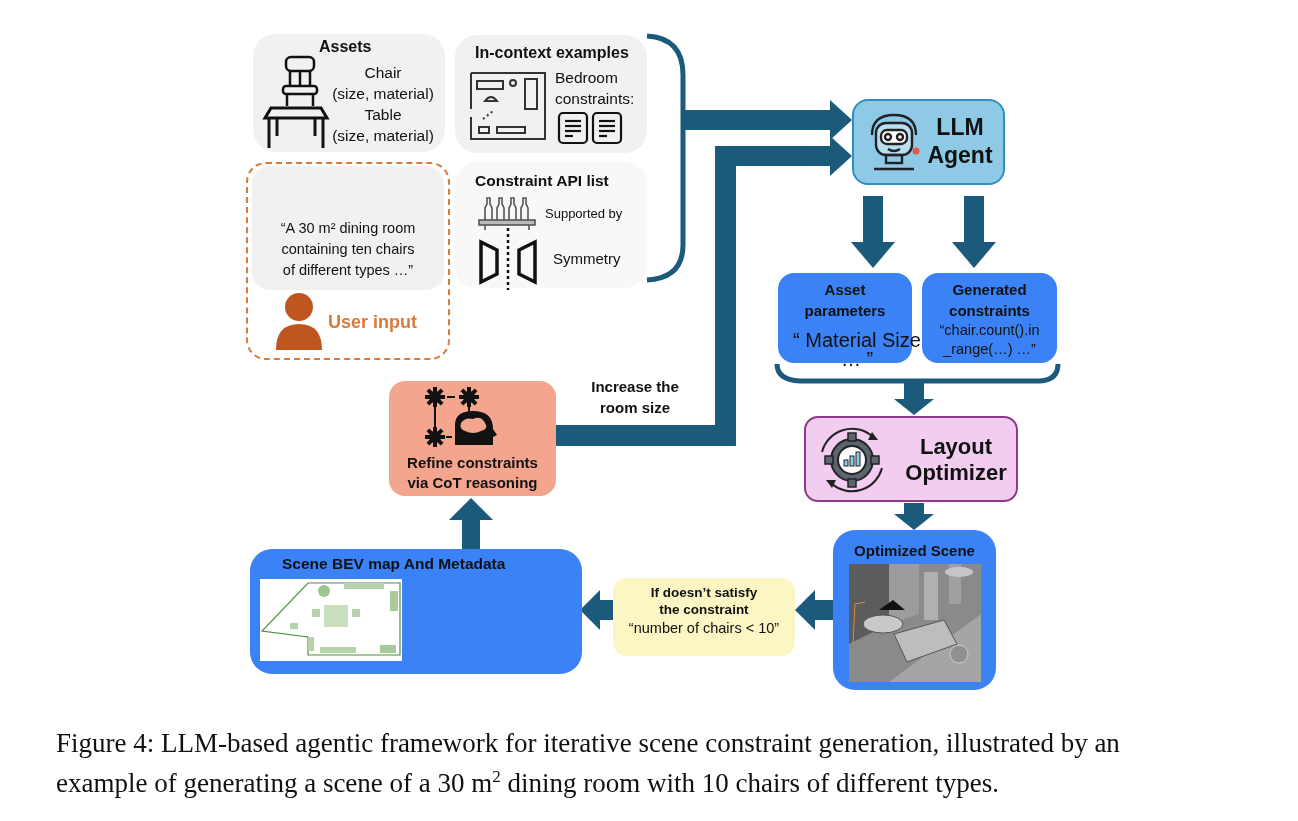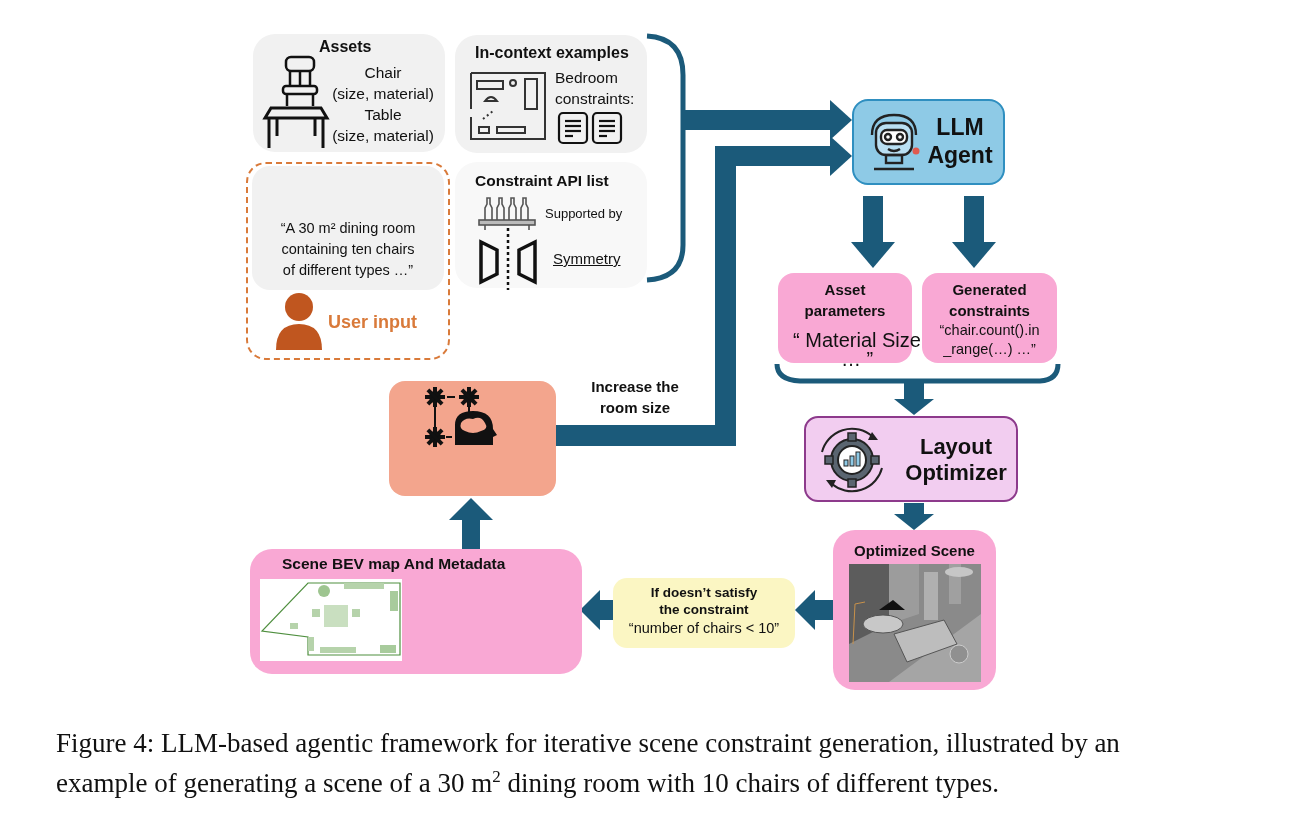--- a/index.html
+++ b/index.html
@@ -1,20 +1,20 @@
 <!DOCTYPE html>
 <html><head>
 <meta charset="utf-8">
 <style>
   html,body{margin:0;padding:0;background:#ffffff;}
   body{width:1298px;height:821px;position:relative;overflow:hidden;font-family:"Liberation Sans","DejaVu Sans",sans-serif;color:#111;}
   .abs{position:absolute;}
   .box{position:absolute;border-radius:22px;box-sizing:border-box;}
   .gray{background:#f1f1f1;}
-  .green{background:#f9a8d4;}
+  .green{background:#3b82f6;}
   .t-bold{font-weight:bold;}
   .center{text-align:center;}
   .dk{fill:#1b5a7a;}
   svg{position:absolute;left:0;top:0;overflow:visible;}
   .cap{position:absolute;font-family:"Liberation Serif","DejaVu Serif",serif;font-size:27px;line-height:33px;color:#111;}
 </style>
 </head>
 <body>
 
 <svg width="1298" height="821">
@@ -142,21 +142,21 @@
       <line x1="8" y1="29" x2="8" y2="34"></line>
         <line x1="52" y1="29" x2="52" y2="34"></line>
     </g>
     <g>
       <polygon points="4,46 20,54 20,78 4,86" fill="none" stroke="#111" stroke-width="3.5"></polygon>
       <polygon points="58,46 42,54 42,78 58,86" fill="none" stroke="#111" stroke-width="3.5"></polygon>
       <line x1="31" y1="32" x2="31" y2="94" stroke="#111" stroke-width="2.5" stroke-dasharray="3,3"></line>
     </g>
   </svg>
   <div class="abs" style="left:90px;top:44px;font-size:13px;">Supported by</div>
-  <div class="abs" style="left:98px;top:88px;font-size:15px;text-decoration:underline;">Symmetry</div>
+  <div class="abs" style="left:98px;top:88px;font-size:15px;">Symmetry</div>
 </div>
 
 <div class="box" style="left:852px;top:99px;width:153px;height:86px;background:#8ecae6;border:2.5px solid #2f8fc0;border-radius:16px;">
   <svg style="left:10px;top:8px;" width="60" height="66">
     <g fill="none" stroke="#222" stroke-width="2.4">
       <path d="M8 26 Q8 6 30 6 Q52 6 52 26"></path>
       <rect x="12" y="14" width="36" height="32" rx="10" fill="#b9dff2"></rect>
       <rect x="17" y="21" width="26" height="14" rx="6" fill="#fff"></rect>
       <circle cx="24" cy="28" r="3"></circle>
         <circle cx="36" cy="28" r="3"></circle>
@@ -231,21 +231,21 @@
     <ellipse cx="110" cy="8" rx="14" ry="5" fill="#c6c6c6"></ellipse>
     <polygon points="40,118 132,50 132,118" fill="#a5a5a5"></polygon>
     <ellipse cx="34" cy="60" rx="20" ry="9" fill="#c8c8c8" stroke="#555"></ellipse>
     <polygon points="30,46 56,46 44,36" fill="#111"></polygon>
     <polygon points="45,70 95,56 108,80 58,98" fill="#bdbdbd" stroke="#555"></polygon>
     <polyline points="4,80 6,40 16,38" fill="none" stroke="#c8914a" stroke-width="1"></polyline>
     <circle cx="110" cy="90" r="9" fill="#909090" stroke="#ccc"></circle>
   </svg>
 </div>
 
-<div class="box" style="left:613px;top:578px;width:182px;height:70px;background:#fbf6c3;border-radius:14px;">
+<div class="box" style="left:613px;top:578px;width:182px;height:78px;background:#fbf6c3;border-radius:14px;">
   <div class="abs center t-bold" style="left:0;top:6px;width:182px;font-size:13.5px;line-height:17px;">
     <div>If doesn’t satisfy</div>
     <div>the constraint</div>
   </div>
   <div class="abs center" style="left:0;top:42px;width:182px;font-size:14.5px;">“number of chairs &lt; 10”</div>
 </div>
 
 <div class="box green" style="left:250px;top:549px;width:332px;height:125px;">
   <div class="abs t-bold" style="left:32px;top:6px;font-size:15.5px;">Scene BEV map And Metadata</div>
   <svg style="left:10px;top:30px;" width="142" height="82">
@@ -289,20 +289,24 @@
           <rect x="-2" y="-10" width="4" height="20" transform="rotate(-45)"></rect>
         </g>
       <rect x="26" y="11" width="8" height="2"></rect>
       <rect x="13" y="22" width="2" height="20"></rect>
       <rect x="47" y="22" width="2" height="6"></rect>
       <rect x="25" y="51" width="6" height="2"></rect>
       <path d="M34 60 L34 40 Q34 26 52 26 Q72 26 72 44 L76 50 L72 52 L72 60 Z"></path>
       <path d="M40 38 Q44 32 52 34 Q60 30 64 38 Q68 44 60 46 Q52 50 44 46 Q38 44 40 38 Z" fill="#f3a58d"></path>
     </g>
   </svg>
+  <div class="abs center t-bold" style="left:0;top:72px;width:167px;font-size:15px;line-height:20px;">
+    <div>Refine constraints</div>
+    <div>via CoT reasoning</div>
+  </div>
 </div>
 
 <div class="abs center t-bold" style="left:570px;top:376px;width:130px;font-size:15px;line-height:21px;">
   <div>Increase the</div>
   <div>room size</div>
 </div>
 
 <div class="cap" style="left:56px;top:727px;width:1200px;">
   <div style="white-space:nowrap;">Figure 4: LLM-based agentic framework for iterative scene constraint generation, illustrated by an</div>
   <div style="white-space:nowrap;"><span>example of generating a scene of a 30 m</span><sup style="font-size:17px;">2</sup><span> dining room with 10 chairs of different types.</span></div>

